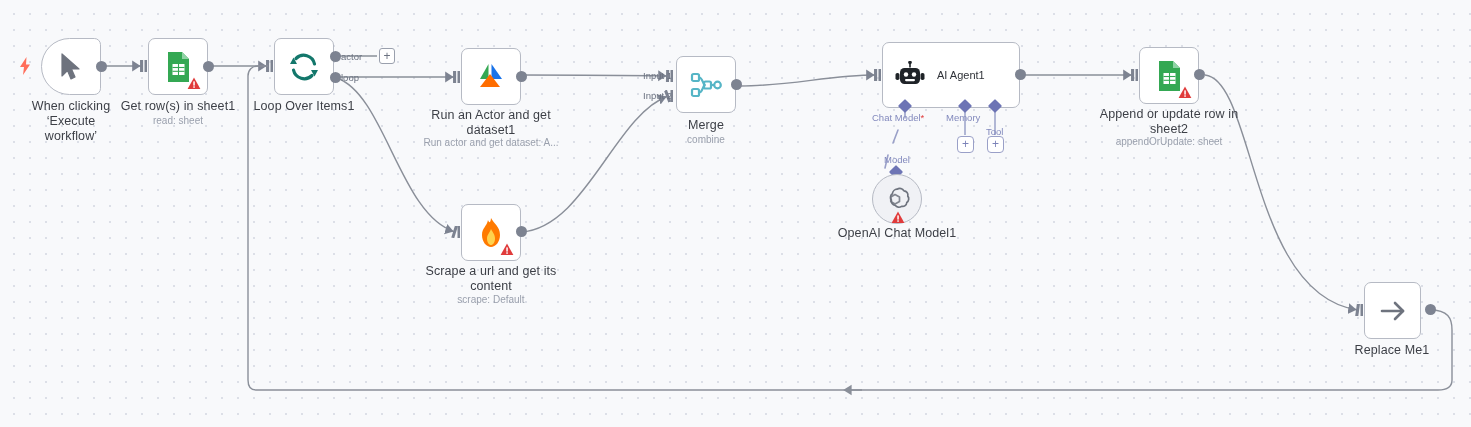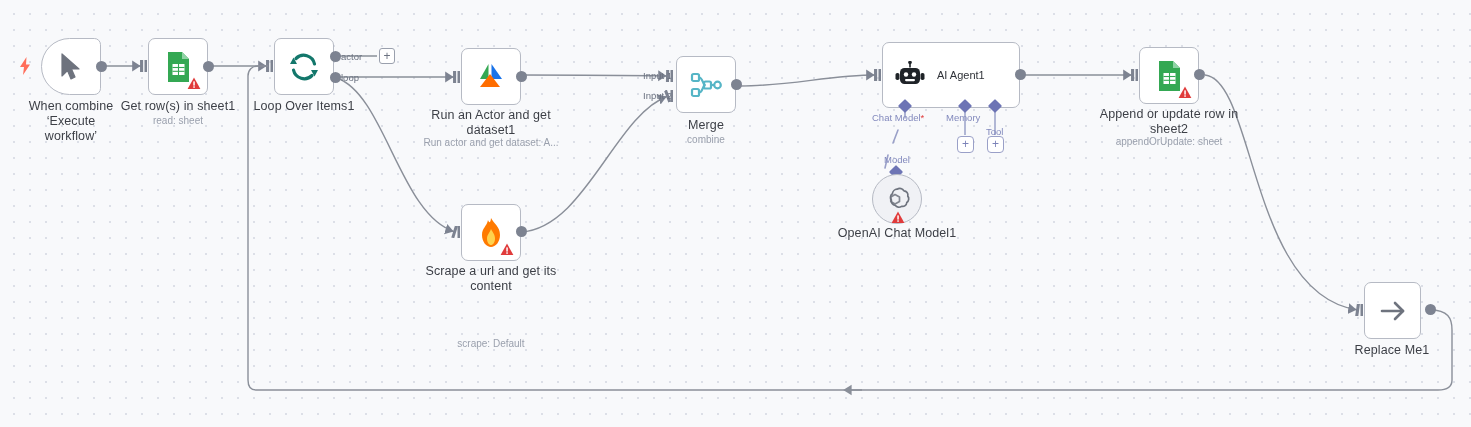--- a/index.html
+++ b/index.html
@@ -121,21 +121,21 @@
   <div class="node">
     <svg class="bolt" style="left:18px;top:57px;" viewBox="0 0 14 18">
       <path d="M8.5,0 L2,10 L6,10 L5,18 L12,7.5 L8,7.5 Z" fill="#ff6d5a"></path>
     </svg>
     <div class="box trigger-box" style="left:41px;top:38px;width:60px;height:57px;">
       <svg width="26" height="30" viewBox="0 0 26 30">
         <path d="M4,2 L4,24 L9.5,18.5 L13,27 L17,25 L13.5,17 L21,17 Z" fill="#6e737e" stroke="#6e737e" stroke-width="1.2" stroke-linejoin="round"></path>
       </svg>
     </div>
     <div class="port-out" style="left:96px;top:61px;"></div>
-    <div class="caption" style="left:6px;top:99px;width:130px;white-space:pre-line;">When combine ‘Execute
+    <div class="caption" style="left:6px;top:99px;width:130px;white-space:pre-line;">When clicking ‘Execute
 workflow’</div>
   </div>
 
   <div class="node">
     <svg class="port-in" style="left:138px;top:60px;" viewBox="0 0 9 12">
       <rect x="6.5" y="0" width="2.5" height="12" fill="#7d8391"></rect>
     </svg>
     <div class="box" style="left:148px;top:38px;width:60px;height:57px;">
       <svg width="28" height="32" viewBox="0 0 28 32">
         <path d="M4,1 L18,1 L25,8 L25,31 L4,31 Z" fill="#34a853"></path>
@@ -208,21 +208,21 @@
       </svg>
       <svg class="warn" style="left:38px;top:38px;" viewBox="0 0 14 13">
         <path d="M7,0.6 L13.4,12 L0.6,12 Z" fill="#e03b3b"></path>
         <rect x="6.3" y="4.4" width="1.5" height="4.2" fill="#fff"></rect>
         <rect x="6.3" y="9.3" width="1.5" height="1.5" fill="#fff"></rect>
       </svg>
     </div>
     <div class="port-out" style="left:516px;top:226px;"></div>
     <div class="caption" style="left:420px;top:264px;width:142px;white-space:pre-line;">Scrape a url and get its
 content</div>
-    <div class="subcaption" style="left:420px;top:293px;width:142px;margin-top:44px;">scrape: Default</div>
+    <div class="subcaption" style="left:420px;top:293px;width:142px;">scrape: Default</div>
   </div>
 
   <div class="node">
     <div class="port-label" style="left:643px;top:71px;">Input 1</div>
     <svg class="port-in" style="left:664px;top:70px;" viewBox="0 0 9 12">
       <rect x="6.5" y="0" width="2.5" height="12" fill="#7d8391"></rect>
     </svg>
     <div class="port-label" style="left:643px;top:91px;">Input 2</div>
     <svg class="port-in" style="left:664px;top:90px;" viewBox="0 0 9 12">
       <rect x="6.5" y="0" width="2.5" height="12" fill="#7d8391"></rect>

